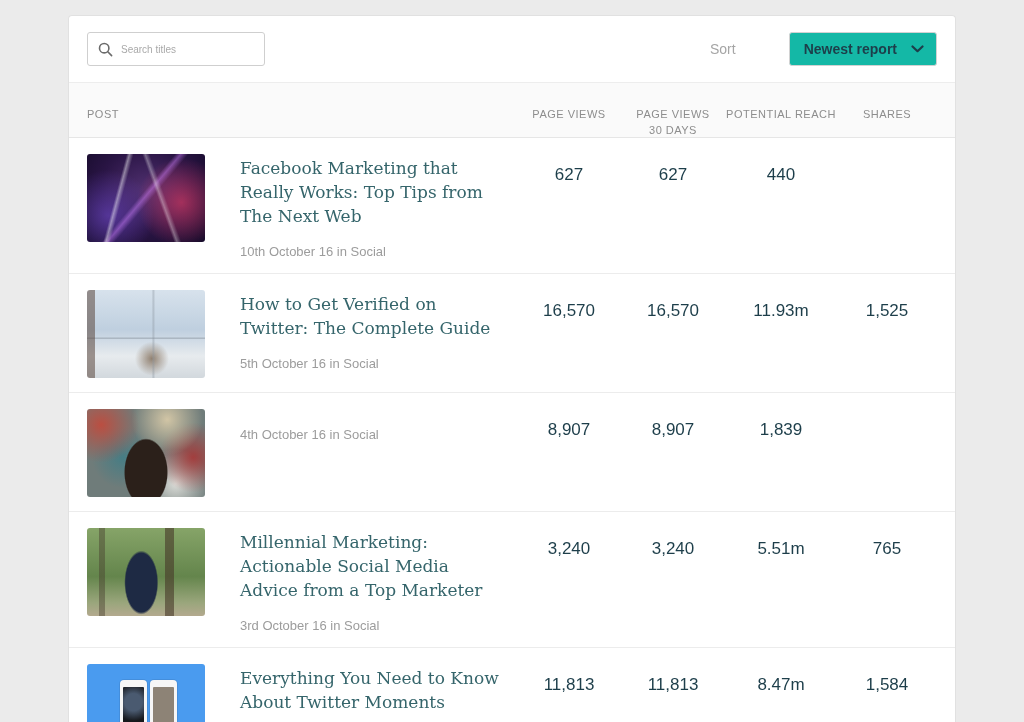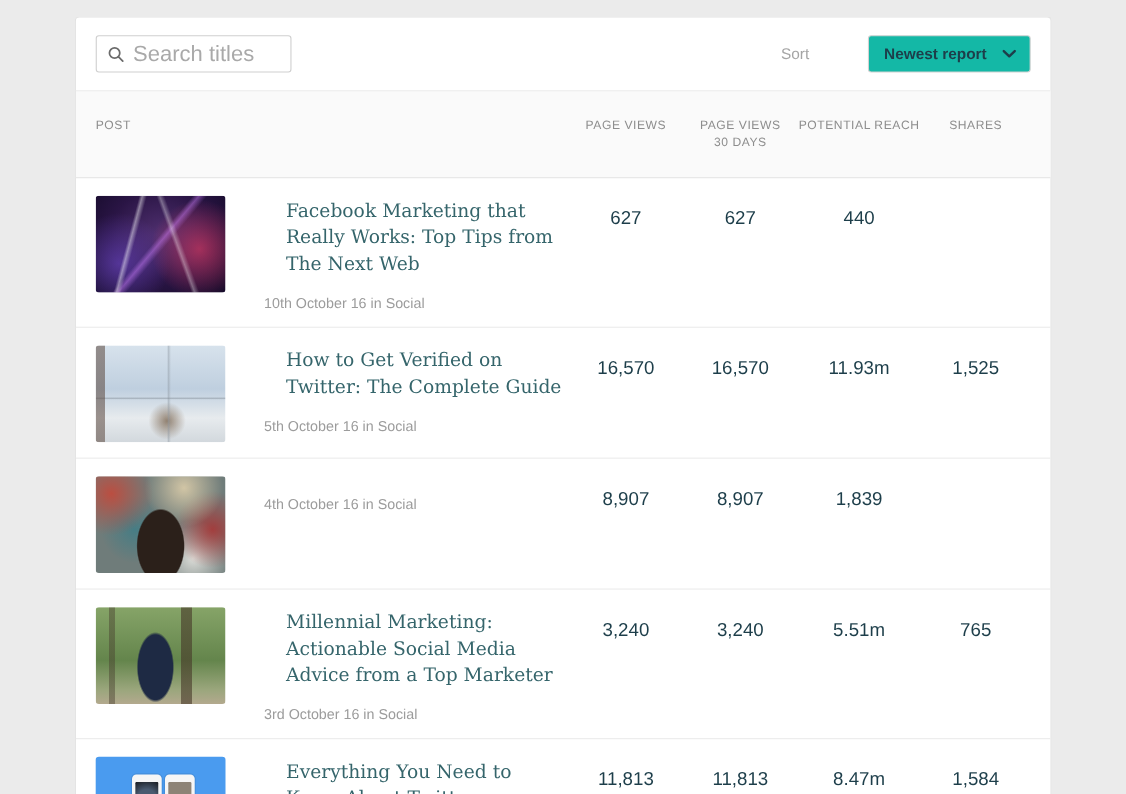--- a/index.html
+++ b/index.html
@@ -31,21 +31,21 @@
     width:178px; height:34px;
     border:1px solid #cfcfcf;
     border-radius:3px;
     display:flex; align-items:center;
     padding:0 10px;
     background:#fff;
   }
   .search-box svg { flex:none; margin-right:8px; }
   .search-box input {
     border:none; outline:none;
-    font-size:20px; color:#555;
+    font-size:10px; color:#555;
     width:100%;
     font-family:"Liberation Sans", sans-serif;
   }
   .search-box input::placeholder { color:#a9a9a9; }
   .sort-wrap { display:flex; align-items:center;gap:39px; }
   .sort-label { font-size:14px; color:#a5a5a5; margin-right:14px; }
   .sort-select {
     height:34px; min-width:133px;
     border:1px solid #d2d2d2;
     border-radius:3px;
@@ -60,21 +60,21 @@
   
   .grid-row {
     display:grid;
     grid-template-columns:1fr 104px 104px 112px 100px;
     padding:0 18px;
   }
   .thead {
     background:#fafafa;
     border-top:1px solid #ededed;
     border-bottom:1px solid #e6e6e6;
-    height:80px;
+    height:56px;
   }
   .th {
     font-size:11px;
     letter-spacing:0.5px;
     color:#8d8d8d;
     text-align:center;
     padding-top:23px;
     line-height:16px;
   }
   .th.post { text-align:left; }
@@ -97,21 +97,20 @@
     cursor:pointer;
   }
   .post-text { margin-left:35px; padding-top:2px; }
   .post-title {
     font-family:"DejaVu Serif","Liberation Serif",serif;
     font-size:17px;
     line-height:24px;
     color:#35656b;
     max-width:270px;
     cursor:pointer;
-    margin-left:20px;
   }
   .post-date {
     margin-top:16px;
     font-size:13px;
     color:#9c9c9c;
   }
   .num {
     font-size:17px;
     font-weight:normal;
     color:#1d3e4a;

